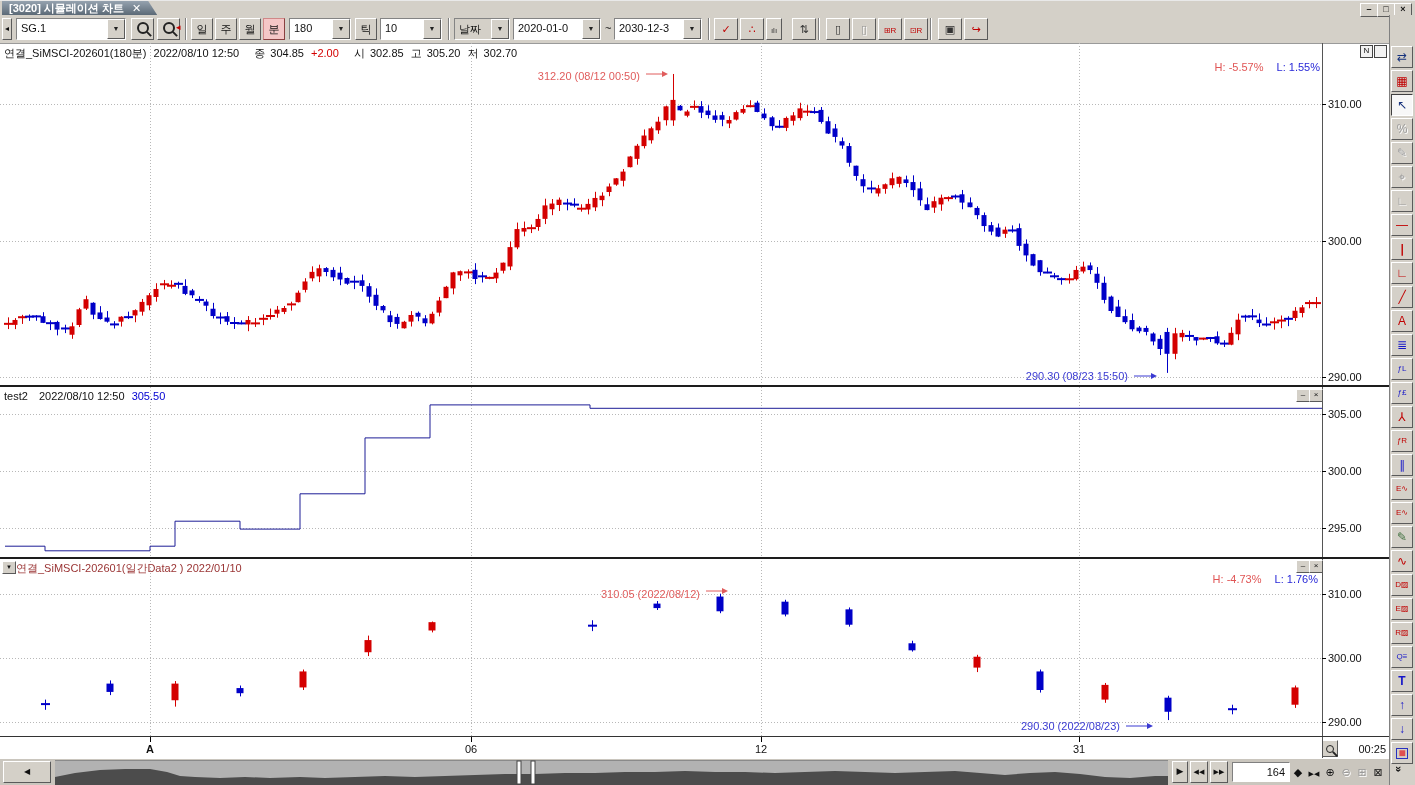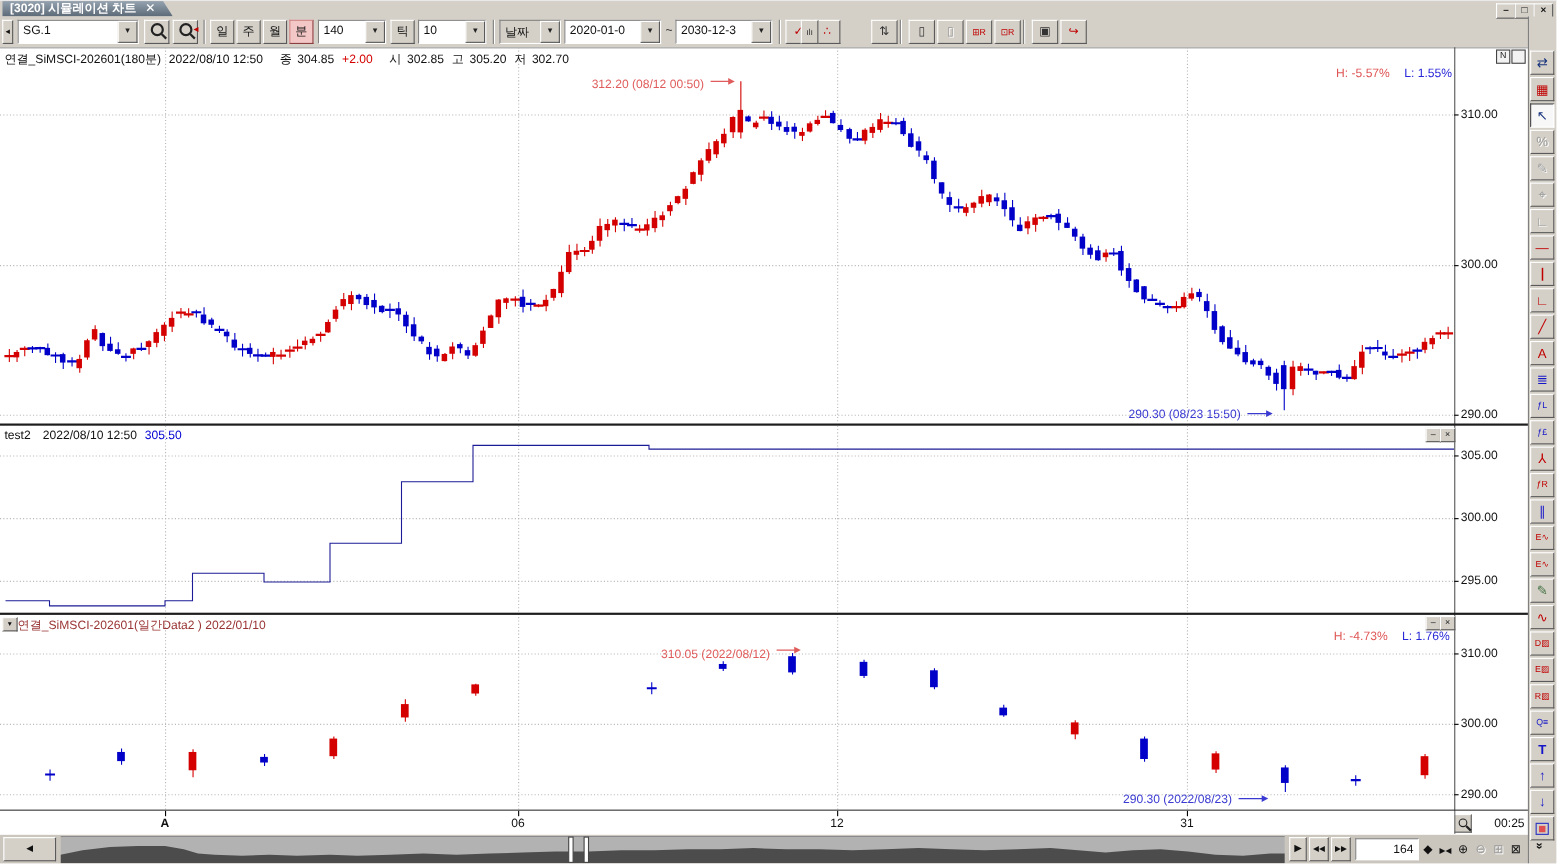--- a/index.html
+++ b/index.html
@@ -68,21 +68,21 @@
     <span class="da">▼</span>
   </div>
   <div class="tbtn raised" style="left:131px;width:23px"><span class="mag"></span></div>
   <div class="tbtn raised" style="left:157px;width:23px"><span class="mag magred"></span></div>
   <div class="tsep" style="left:185px"></div>
   <div class="tbtn raised" style="left:191px;width:22px"><span>일</span></div>
   <div class="tbtn raised" style="left:215px;width:22px"><span>주</span></div>
   <div class="tbtn raised" style="left:239px;width:22px"><span>월</span></div>
   <div class="tbtn raised active-period" style="left:263px;width:22px"><span>분</span></div>
   <div class="combo" style="left:289px;width:62px">
-    <span class="txt">140</span>
+    <span class="txt">180</span>
     <span class="da">▼</span>
   </div>
   <div class="tbtn raised" style="left:355px;width:22px"><span>틱</span></div>
   <div class="combo" style="left:380px;width:62px">
     <span class="txt">10</span>
     <span class="da">▼</span>
   </div>
   <div class="tsep" style="left:448px"></div>
   <div class="combo" style="left:454px;width:56px;background:#d4d0c8">
     <span class="txt">날짜</span>
@@ -94,21 +94,21 @@
   </div>
   <div class="abs" style="left:605px;top:21px">~</div>
   <div class="combo" style="left:614px;width:88px">
     <span class="txt">2030-12-3</span>
     <span class="da">▼</span>
   </div>
   <div class="tsep" style="left:708px"></div>
   <div id="tb-icons">
       <div class="tbtn raised" style="left: 714px; width: 24px;"><span style="color: rgb(192, 0, 0);">✓</span></div>
       <div class="tbtn raised" style="left: 740px; width: 24px;"><span style="color: rgb(192, 0, 0);">∴</span></div>
-      <div class="tbtn raised" style="left: 728px; width: 16px;"><span style="font-size: 8px; color: rgb(51, 51, 51);">ılı</span></div>
+      <div class="tbtn raised" style="left: 766px; width: 16px;"><span style="font-size: 8px; color: rgb(51, 51, 51);">ılı</span></div>
       <div class="tbtn raised" style="left: 792px; width: 24px;"><span style="color: rgb(51, 51, 51);">⇅</span></div>
       <div class="tsep" style="left: 818px;"></div>
       <div class="tbtn raised" style="left: 826px; width: 24px;"><span style="color: rgb(51, 51, 51);">▯</span></div>
       <div class="tbtn raised disabled" style="left: 852px; width: 24px;"><span>▯</span></div>
       <div class="tbtn raised" style="left: 878px; width: 24px;"><span style="font-size: 8px; color: rgb(192, 0, 0);">⊞R</span></div>
       <div class="tbtn raised" style="left: 904px; width: 24px;"><span style="font-size: 8px; color: rgb(192, 0, 0);">⊡R</span></div>
       <div class="tsep" style="left: 930px;"></div>
       <div class="tbtn raised" style="left: 938px; width: 24px;"><span style="color: rgb(51, 51, 51);">▣</span></div>
       <div class="tbtn raised" style="left: 964px; width: 24px;"><span style="color: rgb(192, 0, 0);">↪</span></div>
     </div>

